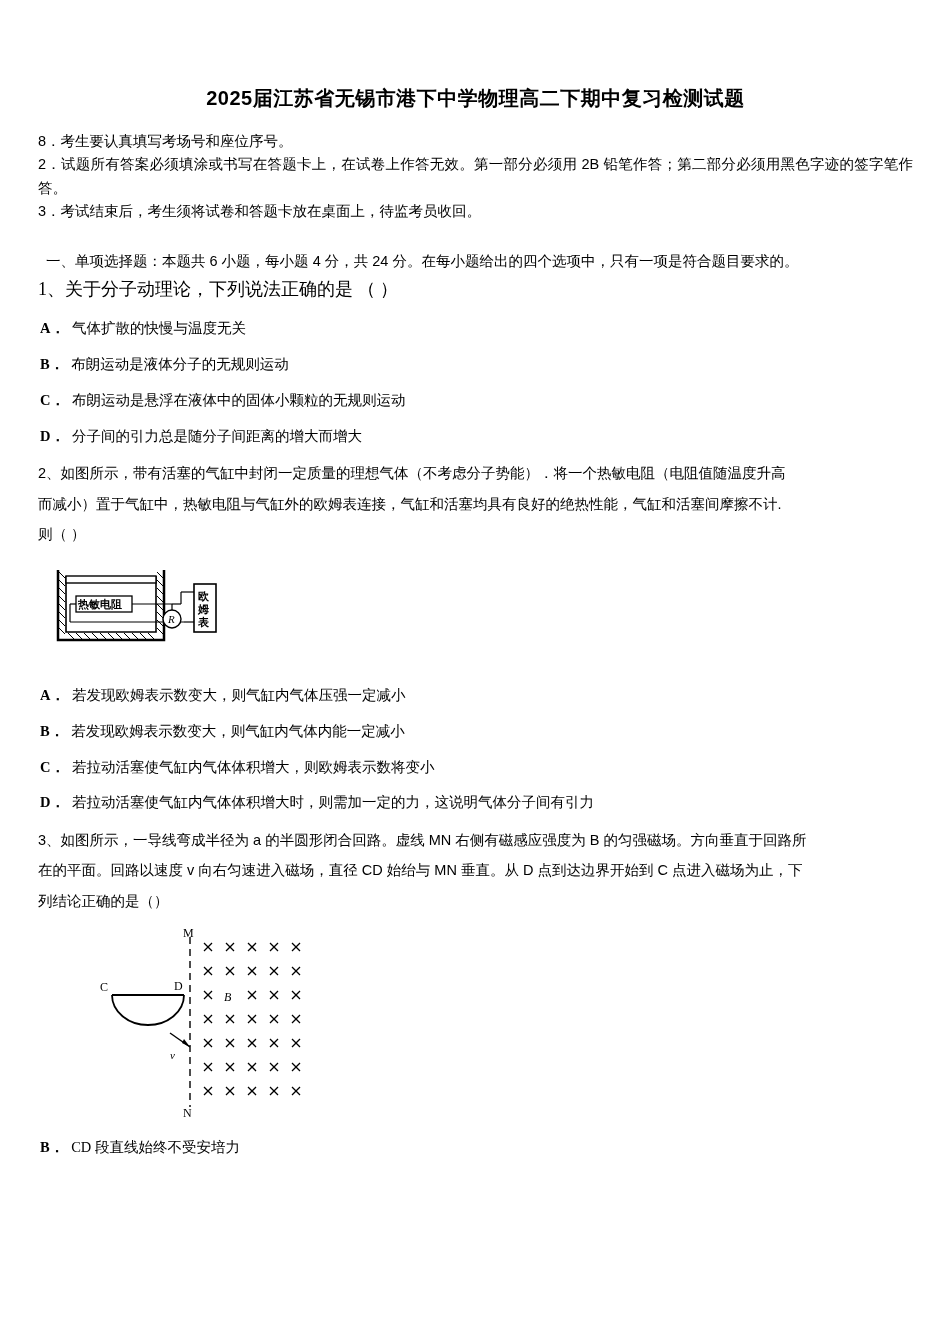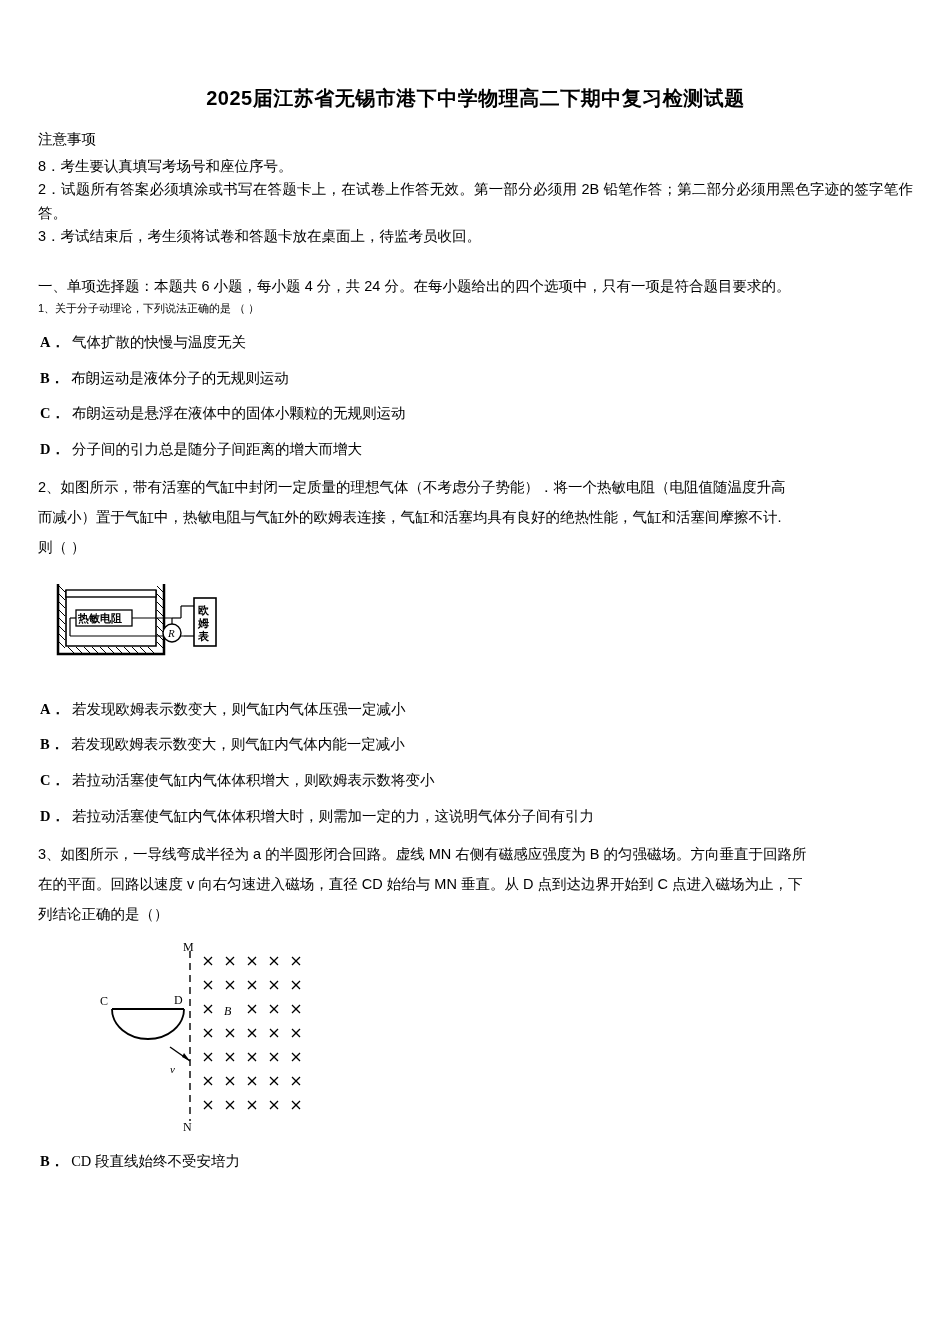--- a/index.html
+++ b/index.html
@@ -48,33 +48,33 @@
     line-height: 1.62;
     margin: 0;
     text-align: justify;
   }
   .spacer-lg { height: 26px; }
   .spacer-md { height: 12px; }
   .section-head {
     font-family: "Liberation Sans", sans-serif;
     font-size: 14.5px;
     line-height: 1.6;
-    margin: 0 0 2px 0;
+    margin: 0 0 2px 8px;
     text-align: justify;
   }
   .q-stem {
     font-family: "Liberation Sans", sans-serif;
     font-size: 14.5px;
     line-height: 1.95;
     margin: 0 0 2px 0;
     text-align: justify;
   }
   .q-stem-tight {
-    font-family: Liberation Sans, sans-serif;
-    font-size: 11px;
+    font-family: Liberation Serif, serif;
+    font-size: 18px;
     line-height: 1.62;
     margin: 0;
     text-align: justify;
   }
   .opt {
     font-family: Liberation Serif, serif;
     font-size: 14.5px;
     line-height: 1.5;
     margin: 14px 0 0 0;
     padding-left: 2px;
@@ -90,21 +90,20 @@
   .fig2 { margin-left: 40px; }
 </style>
 </head>
 <body>
 
 <div class="page">
   <div class="content">
 
     <h1 class="doc-title">2025届江苏省无锡市港下中学物理高二下期中复习检测试题</h1>
 
-    <p class="notice-title">注意事项</p>
     <p class="notice-line">8．考生要认真填写考场号和座位序号。</p>
     <p class="notice-line">2．试题所有答案必须填涂或书写在答题卡上，在试卷上作答无效。第一部分必须用 2B 铅笔作答；第二部分必须用黑色字迹的签字笔作答。</p>
     <p class="notice-line">3．考试结束后，考生须将试卷和答题卡放在桌面上，待监考员收回。</p>
 
     <div class="spacer-lg"></div>
 
     <p class="section-head">一、单项选择题：本题共 6 小题，每小题 4 分，共 24 分。在每小题给出的四个选项中，只有一项是符合题目要求的。</p>
 
     <p class="q-stem-tight">1、关于分子动理论，下列说法正确的是   （   ）</p>
     <p class="opt"><span class="lbl">A．</span><span>气体扩散的快慢与温度无关</span></p>

